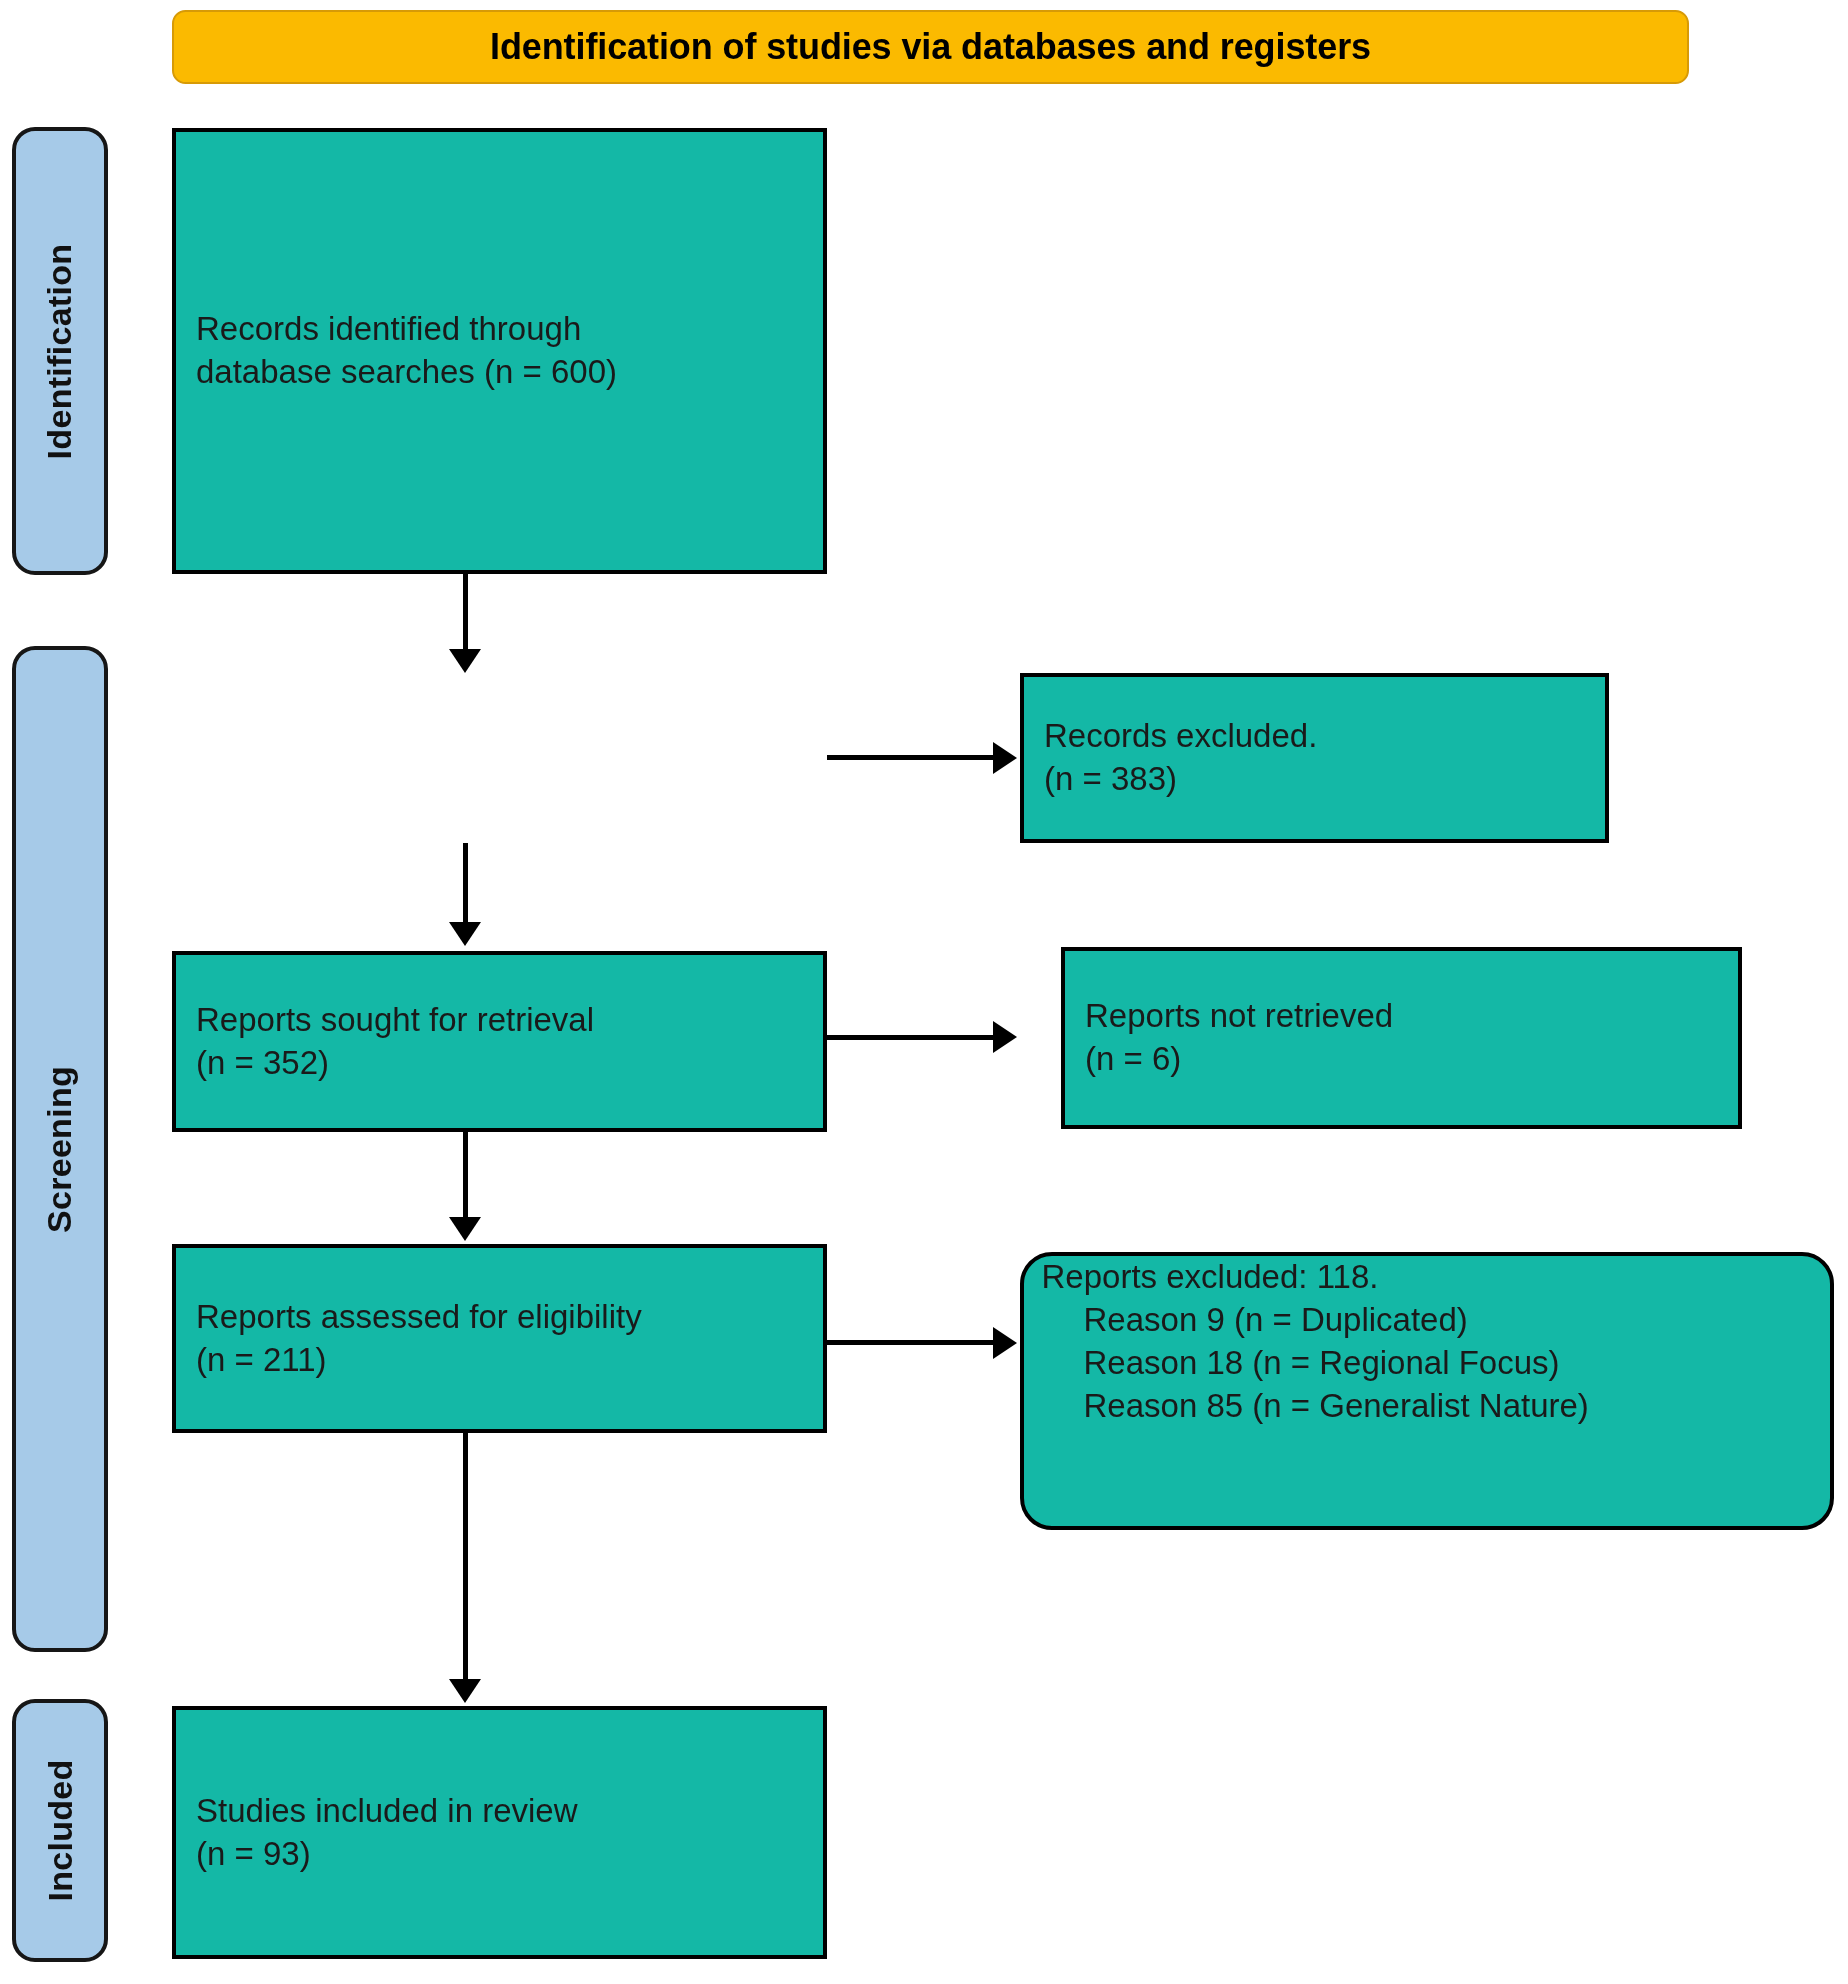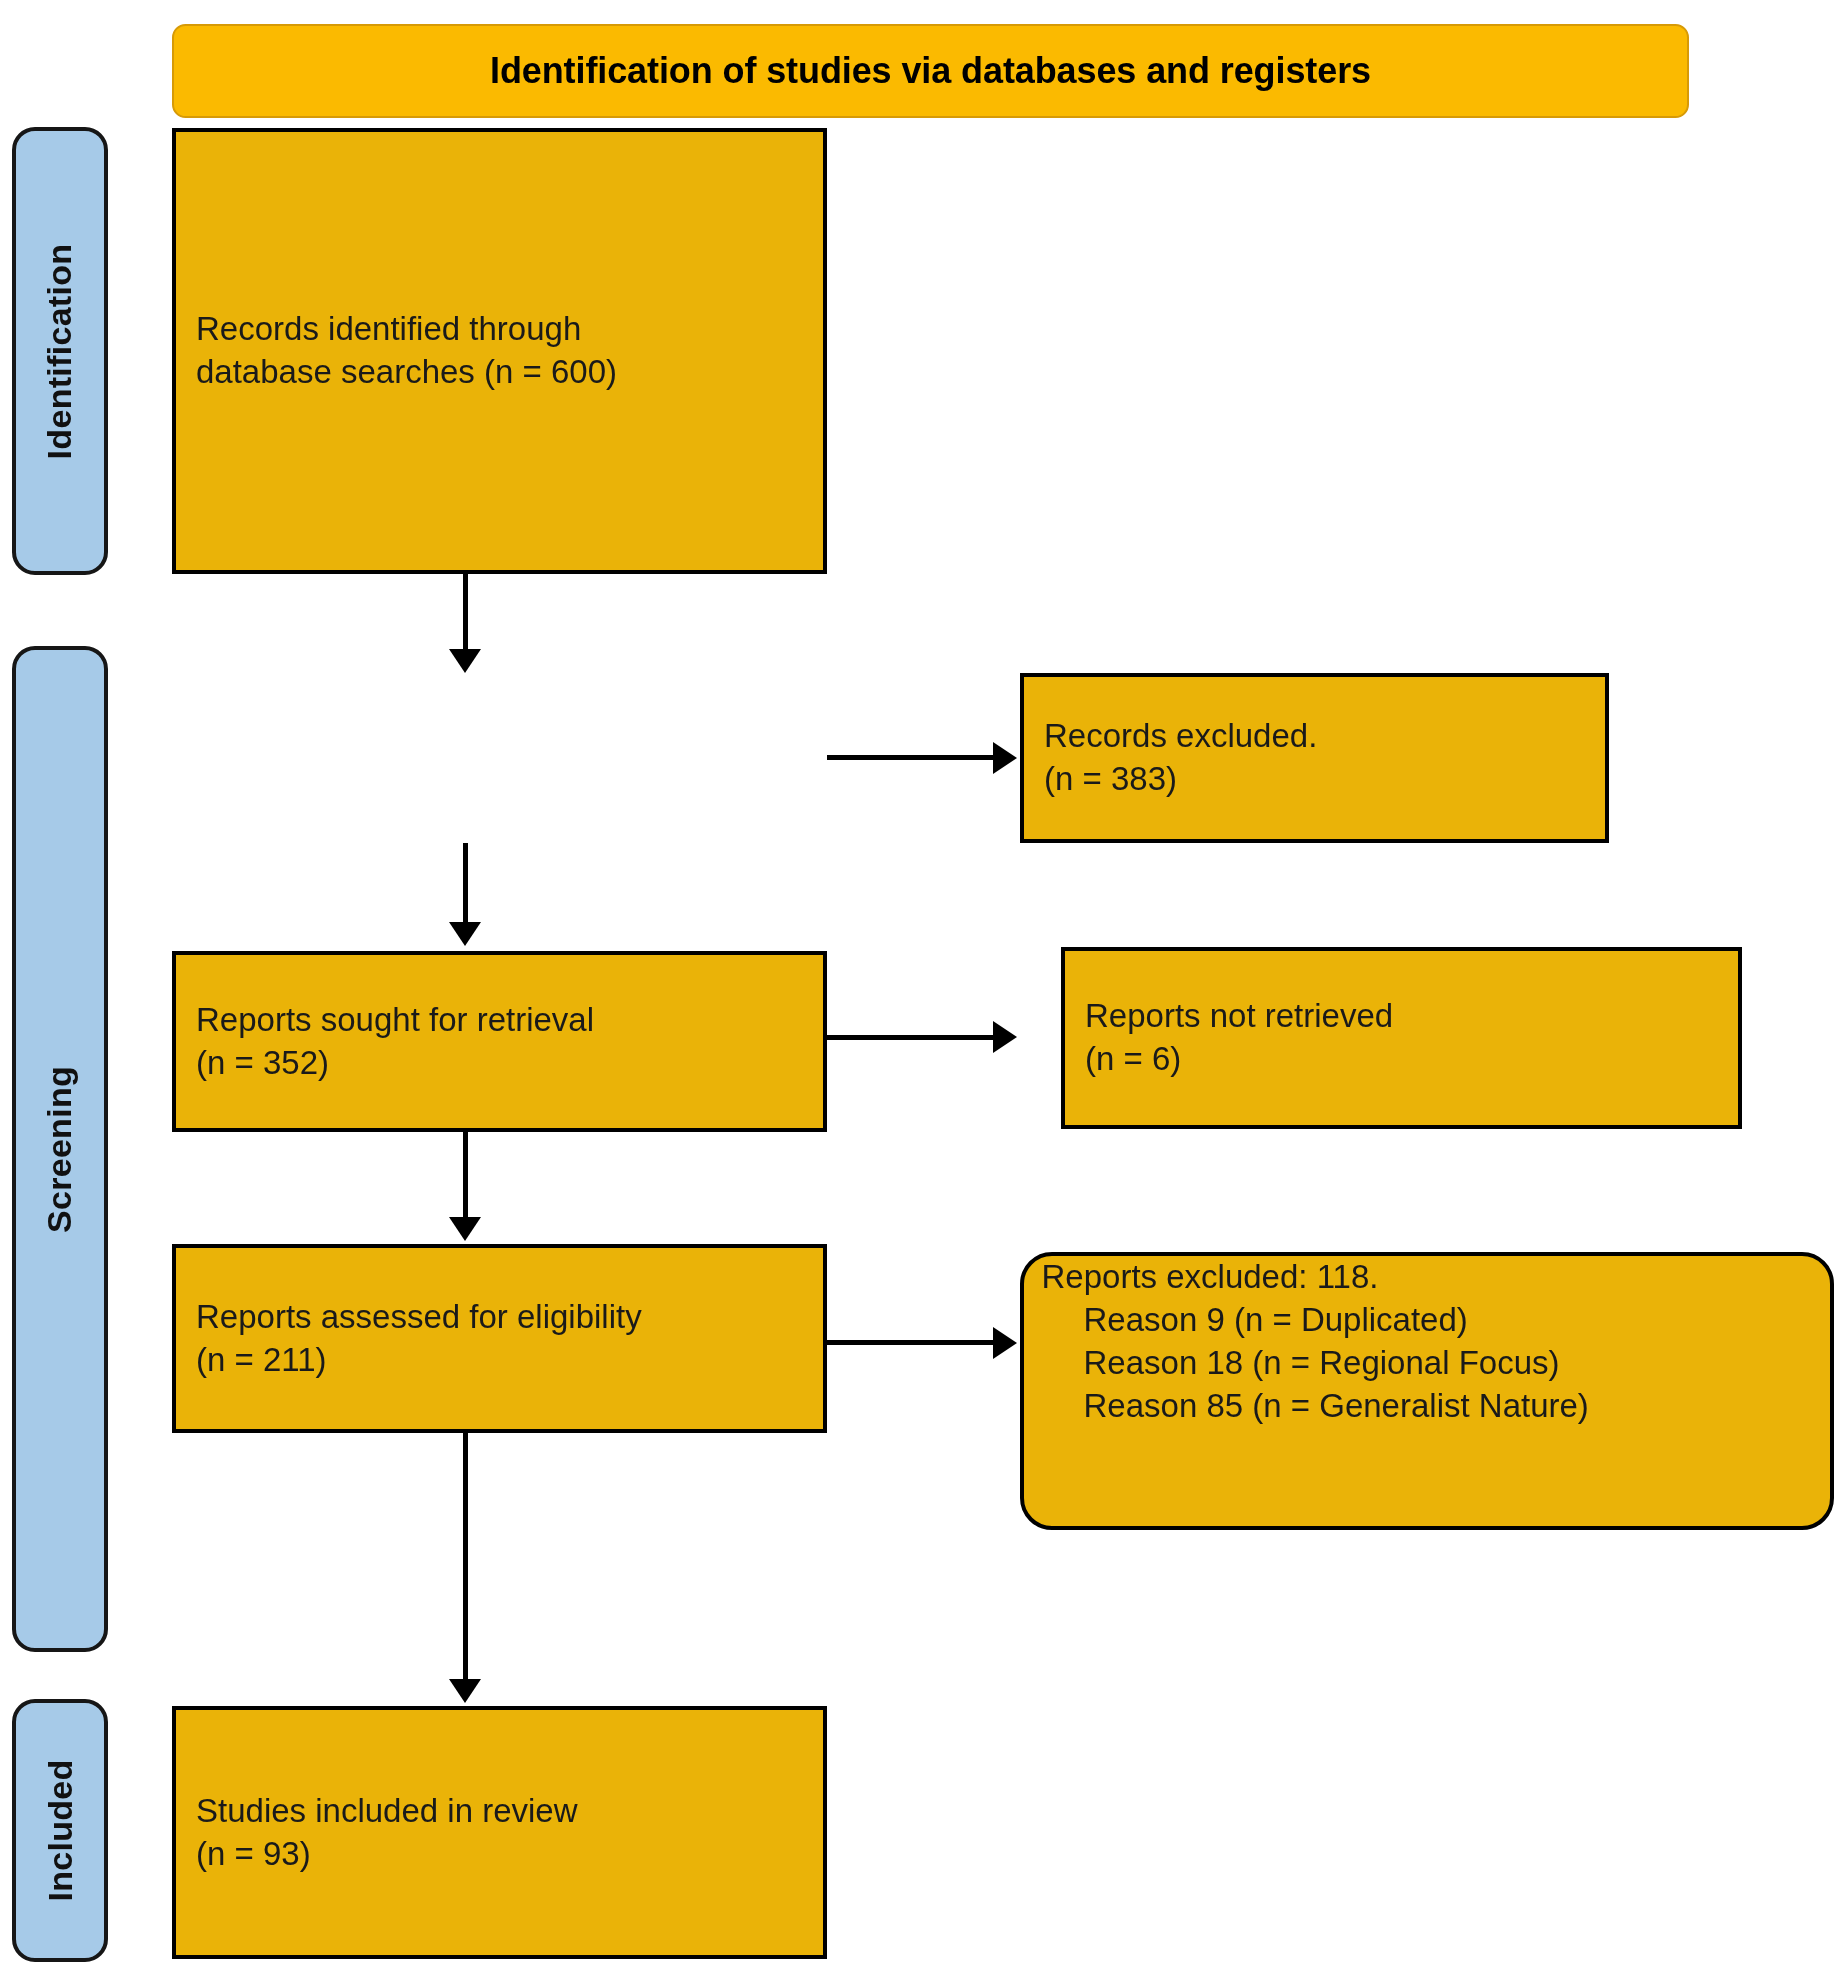--- a/index.html
+++ b/index.html
@@ -14,23 +14,23 @@
     height: 1985px;
     background: #ffffff;
     font-family: "Liberation Sans", sans-serif;
     overflow: hidden;
   }
 
   
   .header-bar {
     position: absolute;
     left: 172px;
-    top: 24px;
+    top: 10px;
     width: 1517px;
-    height: 94px;
+    height: 74px;
     background: #FBBA00;
     border: 2.7px solid #D79A06;
     border-radius: 13.5px;
     box-sizing: border-box;
     display: flex;
     align-items: center;
     justify-content: center;
   }
   .header-title {
     font-size: 36px;
@@ -63,21 +63,21 @@
     color: #111111;
     letter-spacing: 0.3px;
   }
   #pill-identification { top: 127px;  height: 448px; }
   #pill-screening     { top: 646px;  height: 1006px; }
   #pill-included      { top: 1699px; height: 263px; }
 
   
   .flow-box {
     position: absolute;
-    background: #eab308;
+    background: #14b8a6;
     border: 4px solid #000000;
     box-sizing: border-box;
     display: flex;
     align-items: center;
   }
   .flow-box .box-text {
     padding: 0 20px;
     font-size: 33px;
     line-height: 1.30;
     color: #1a1a1a;

